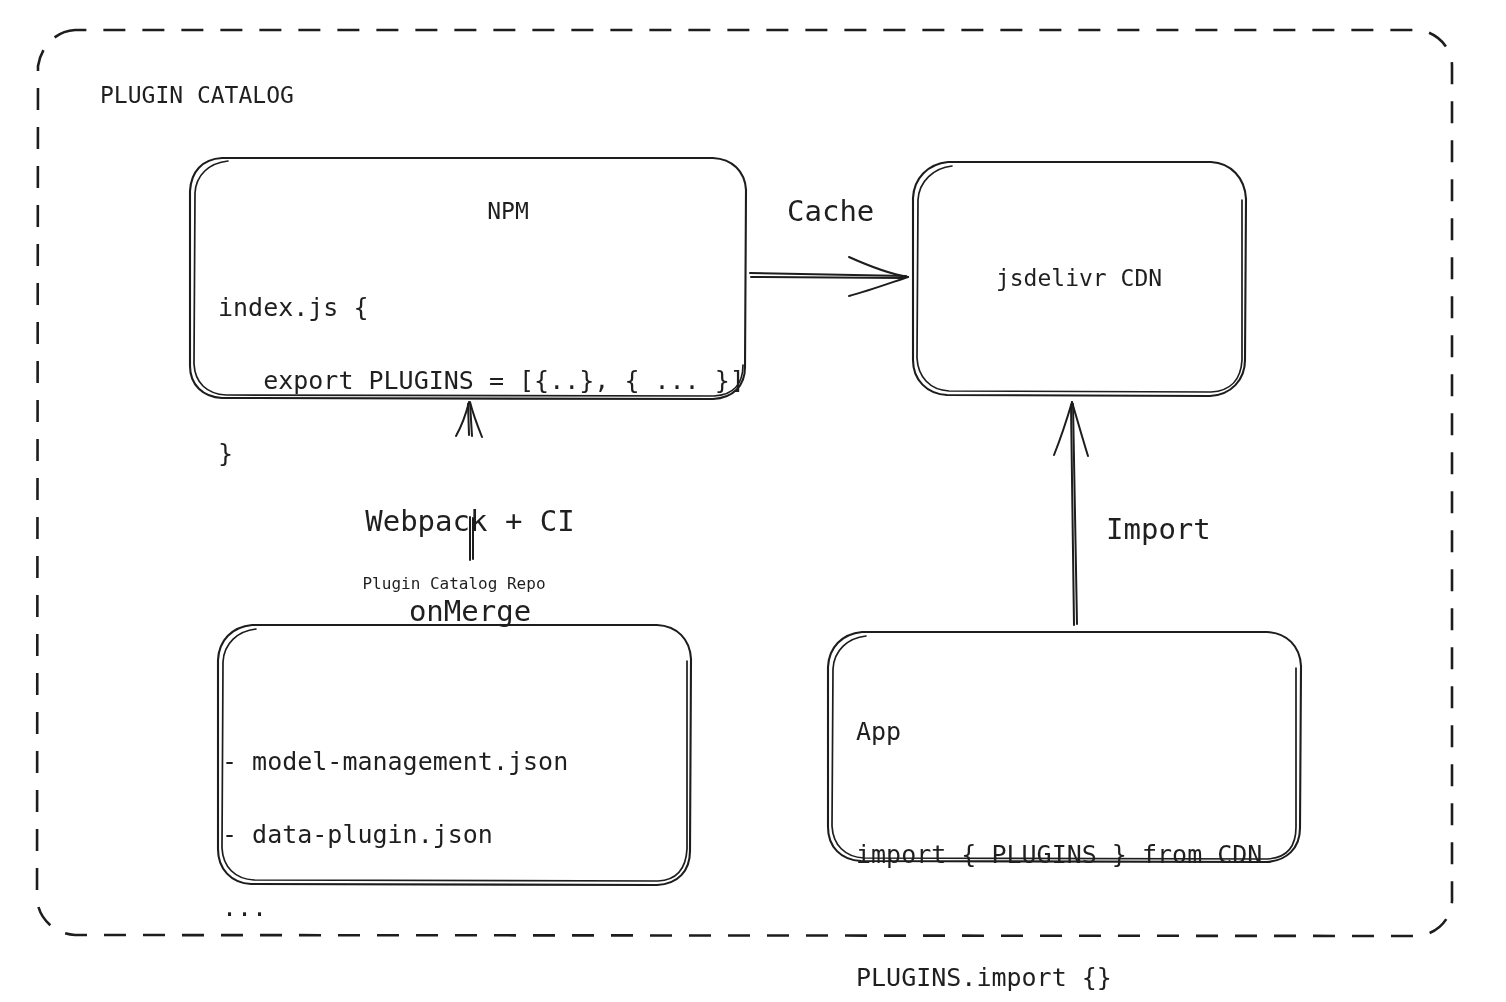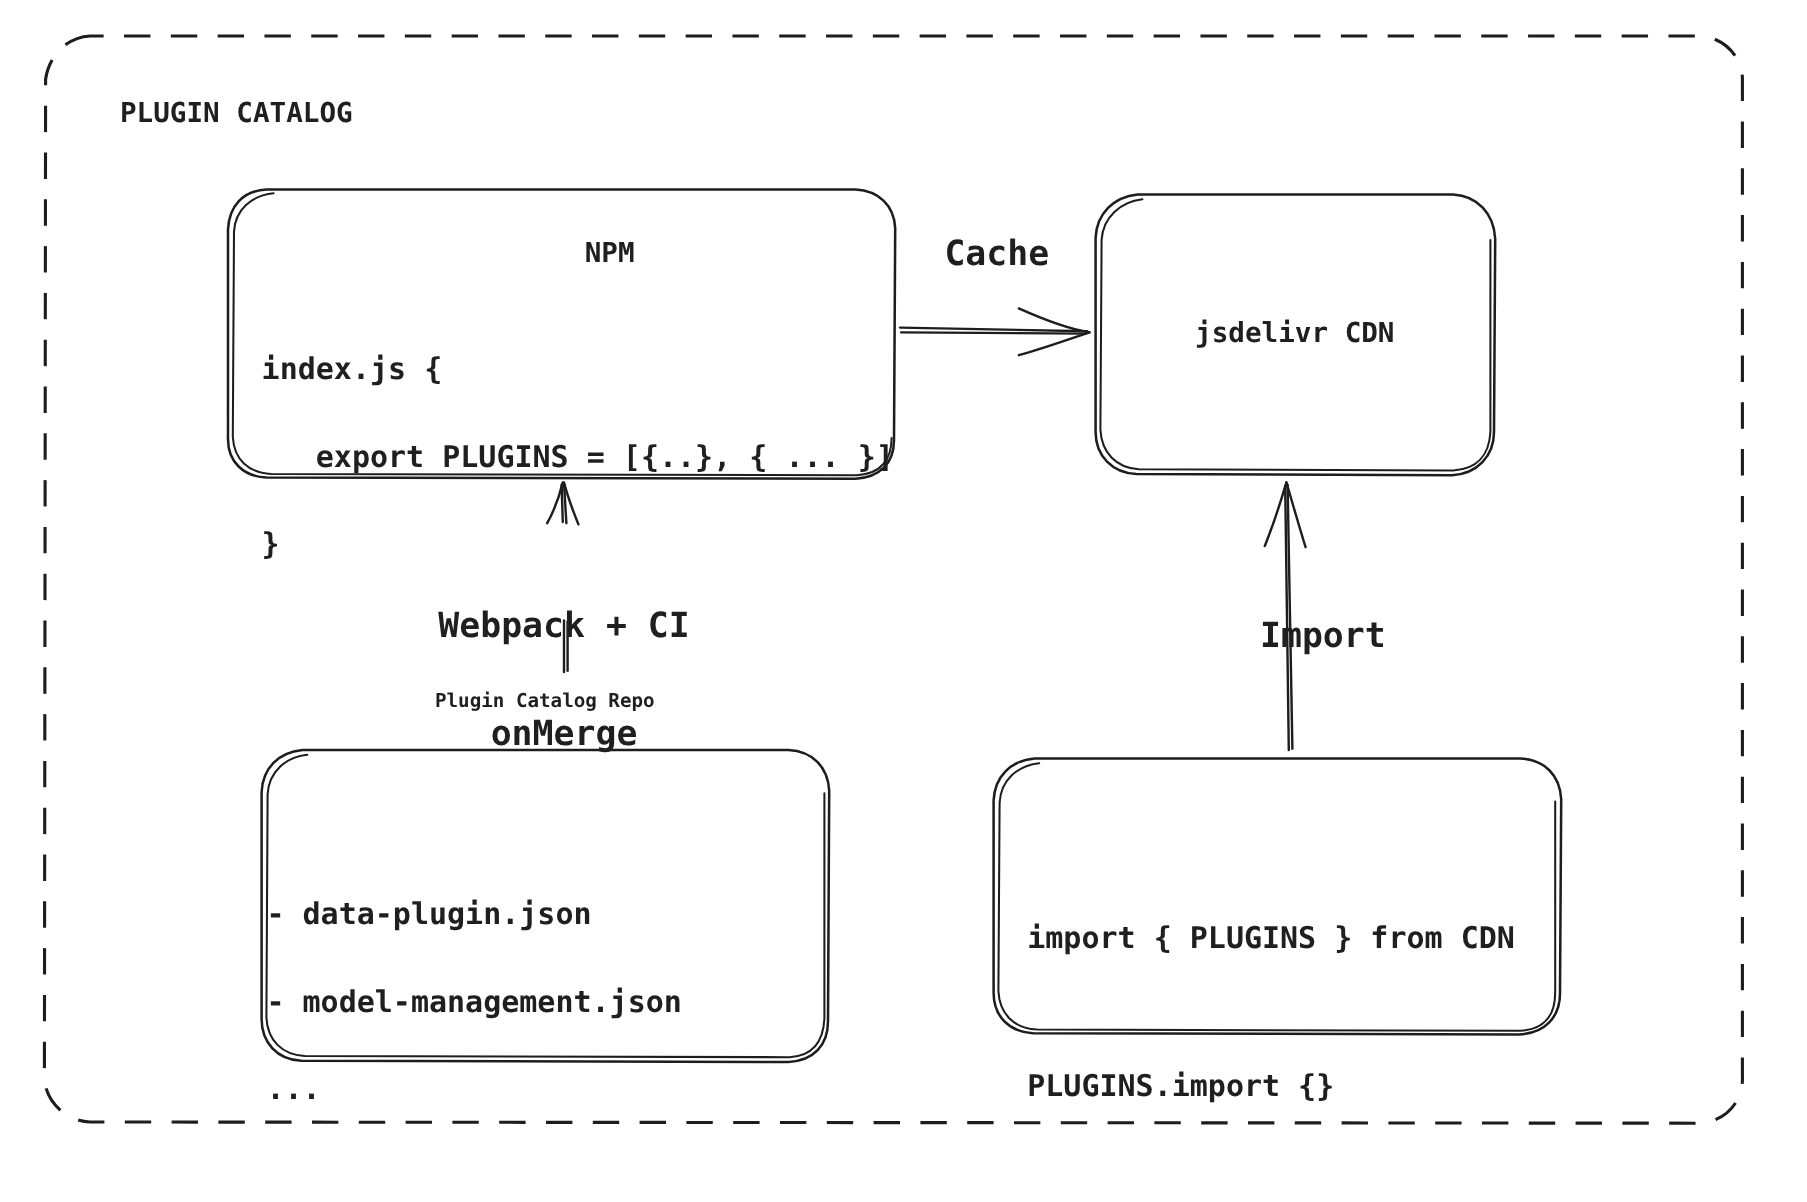--- a/index.html
+++ b/index.html
@@ -14,21 +14,20 @@
     color: #1f1f1f;
     overflow: hidden;
     position: relative;
   }
   #canvas {
     position: absolute;
     left: 0;
     top: 0;
     width: 1506px;
     height: 1002px;
-    font-weight: bold;
   }
   .layer-svg {
     position: absolute;
     left: 0;
     top: 0;
     width: 1506px;
     height: 1002px;
     pointer-events: none;
   }
   .stroke {
@@ -87,21 +86,21 @@
     line-height: 30px;
   }
   .group-label {
     font-size: 16px;
     line-height: 32px;
   }
   #npm-title { left: 190px; top: 196px; width: 556px; padding-left: 40px; }
   #npm-code  { left: 218px; top: 252px; }
   #cdn-title { left: 912px; top: 263px; width: 334px; }
   #cache-label { left: 787px; top: 196px; }
-  #import-label { left: 1050px; top: 514px; }
+  #import-label { left: 1106px; top: 514px; }
   #webpack-label { left: 330px; top: 446px; width: 280px; text-align: center; }
   #repo-heading { left: 218px; top: 568px; width: 472px; text-align: center; }
   #repo-code { left: 222px; top: 706px; }
   #app-code { left: 856px; top: 676px; }
   .code-block .code-line { display: block; }
 </style>
 </head>
 <body>
 
 <div id="canvas">
@@ -232,25 +231,26 @@
 
   <div class="txt edge-label" id="import-label">Import</div>
 
   <div class="txt edge-label" id="webpack-label">
     <span style="display:block">Webpack + CI</span>
     <span style="display:block">onMerge</span>
   </div>
 
   <div class="txt group-label" id="repo-heading">Plugin Catalog Repo</div>
   <div class="txt code-block" id="repo-code">
+    <span class="code-line">- model-management.json</span>
     <span class="code-line">- data-plugin.json</span>
-    <span class="code-line">- model-management.json</span>
     <span class="code-line">...</span>
   </div>
 
   <div class="txt code-block" id="app-code">
+    <span class="code-line">App</span>
     <span class="code-line" style="height:12px">&nbsp;</span>
     <span class="code-line">import { PLUGINS } from CDN</span>
     <span class="code-line" style="height:12px">&nbsp;</span>
     <span class="code-line">PLUGINS.import {}</span>
   </div>
 
 </div>
 
 </body></html>

